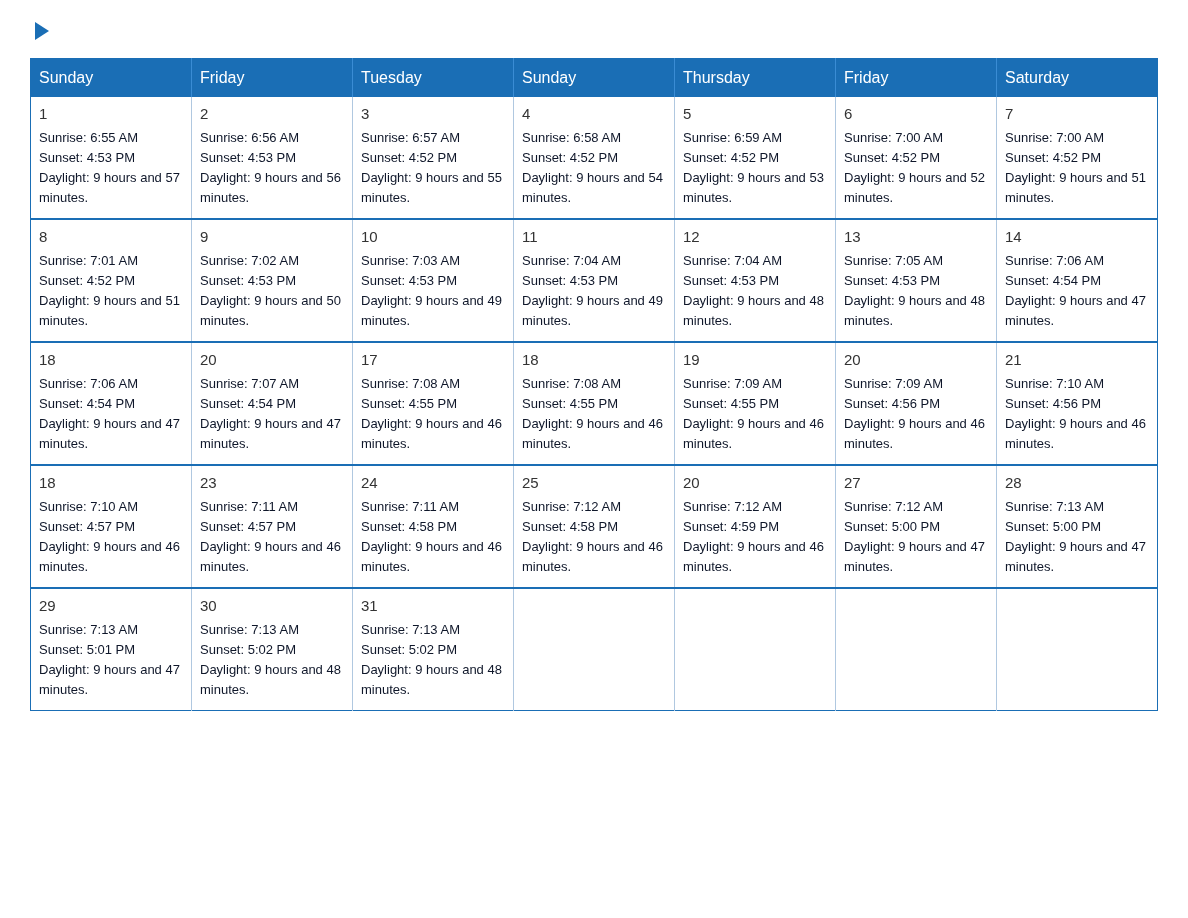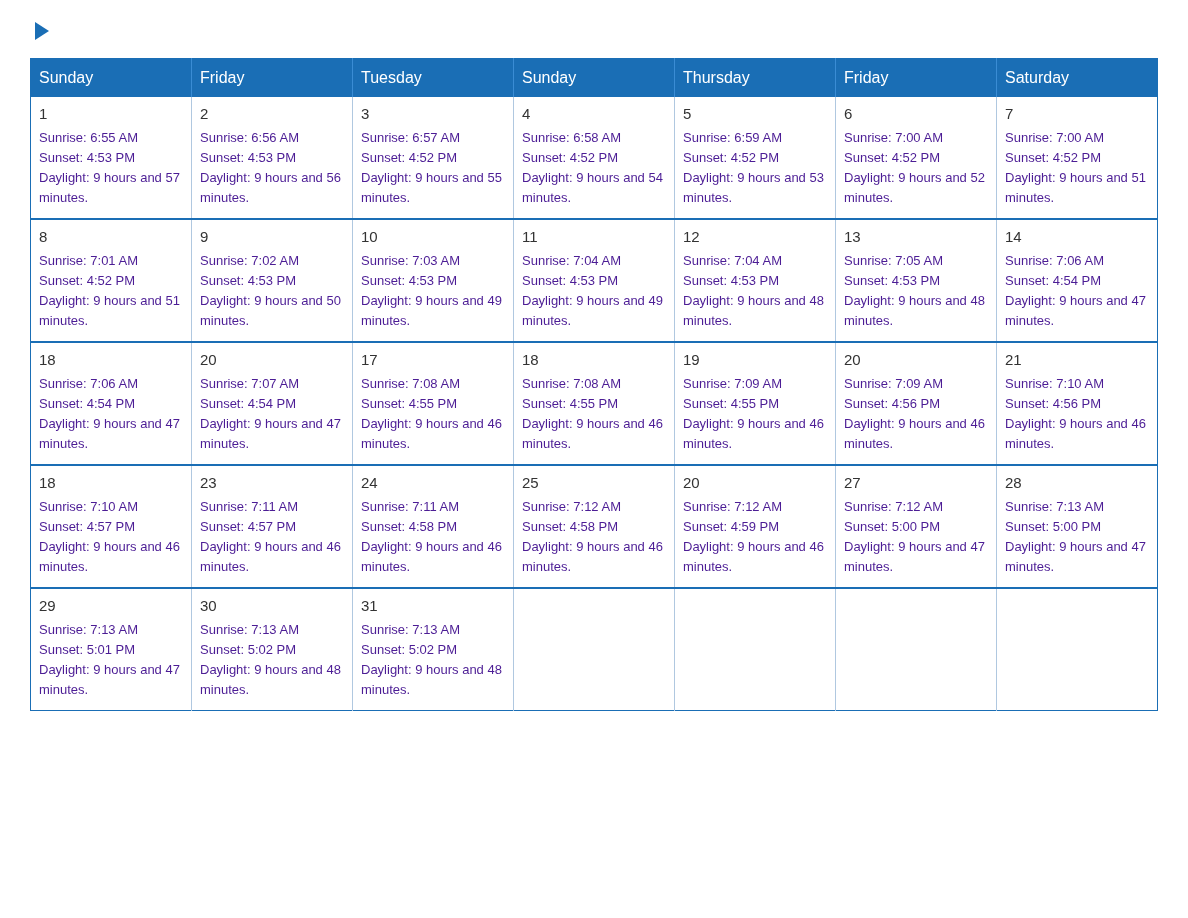--- a/index.html
+++ b/index.html
@@ -95,21 +95,21 @@
       margin-top: 40px;
     }
     .day-num {
       font-size: 15px;
       font-weight: normal;
       display: block;
       margin-bottom: 2px;
     }
     .day-info {
       font-size: 13px;
-      color: #4c1d95;
+      color: #0f172a;
       line-height: 1.55;
     }
     .empty-cell {
       background: #fff;
     }
   </style>
 </head>
 <body>
 
 <div class="header">

